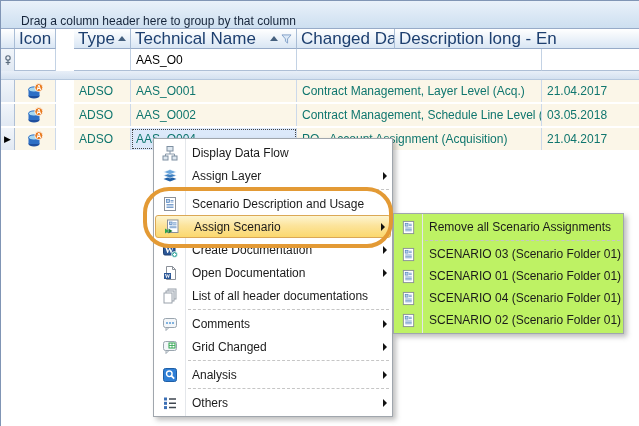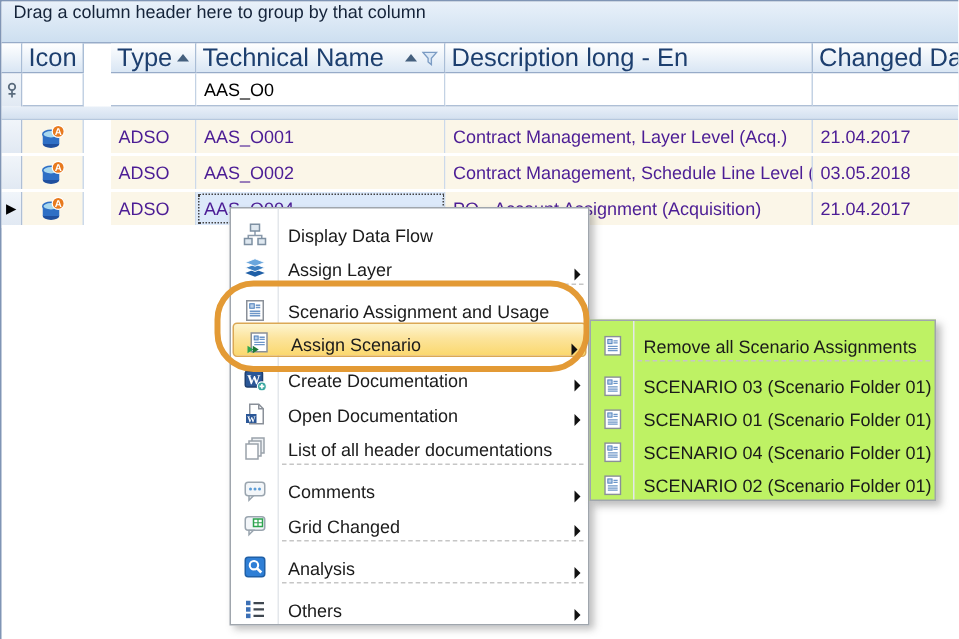--- a/index.html
+++ b/index.html
@@ -2,22 +2,22 @@
 <html><head>
 <meta charset="utf-8">
 <style>
   html,body{margin:0;padding:0;}
   body{font-family:"Liberation Sans", sans-serif; background:#fff;}
   .screen{position:relative;width:639px;height:426px;background:#fff;overflow:hidden;
           border-top:1px solid #8095b5;border-left:1px solid #8095b5;box-sizing:border-box;}
 
   
   .group-panel{height:27px;background:linear-gradient(#e9f1fa,#cddff0);
-    border-bottom:1px solid #97abc8;display:flex;align-items:flex-start;
-    font-size:12px;color:#15243a;padding-left:8px;}
+    border-bottom:1px solid #97abc8;display:flex;align-items:flex-end;
+    font-size:12px;color:#15243a;padding-left:20px;}
   .row{display:flex;width:100%;}
   .cell{box-sizing:border-box;overflow:hidden;white-space:nowrap;}
   .c-ind{width:14px;flex:none;}
   .c-icon{width:41px;flex:none;}
   .c-type{width:57px;flex:none;margin-left:18px;}
   .c-tech{width:166px;flex:none;}
   .c-desc{width:245px;flex:none;}
   .c-date{width:98px;flex:none;}
   .c-last{flex:1;}
 
@@ -31,32 +31,32 @@
 
   .filter-row{height:22px;}
   .filter-cell{background:#fff;border-right:1px solid #c3d2e4;border-bottom:1px solid #aebfd6;
     font-size:12px;color:#000;display:flex;align-items:center;padding:0 5px;}
   .ind-cell{background:linear-gradient(#f1f5fa,#e1e9f3);border-right:1px solid #aebfd6;
     display:flex;align-items:center;justify-content:center;}
 
   .band-row{height:8px;background:linear-gradient(#e8eff8,#d4e1f0);border-bottom:1px solid #b6c8de;}
 
   .data-row{height:22px;border-bottom:2px solid #ffffff;}
-  .data-cell{background:#fbf6e8;border-right:1px solid #ccd9ea;font-size:12px;color:#4c1d95;
+  .data-cell{background:#fbf6e8;border-right:1px solid #ccd9ea;font-size:12px;color:#0f766e;
     display:flex;align-items:center;padding:0 5px;}
   .data-cell.icon-c{justify-content:center;padding:0;}
   .sel-cell{background:#dce9fa;outline:1px dotted #444;outline-offset:-2px;}
   .cur-arrow{font-size:9px;color:#000;line-height:1;}
 
   
   .menu{position:absolute;left:152px;top:137px;width:240px;background:#fff;
     border:1px solid #a0a6ad;box-shadow:3px 3px 5px rgba(70,70,70,.35);
     padding:2px 0;z-index:20;box-sizing:border-box;}
   .menu::before{content:"";position:absolute;left:31px;top:0;bottom:0;width:1px;background:#e4e7eb;}
-  .menu-item{position:relative;height:23px;display:flex;align-items:flex-end;z-index:1;}
+  .menu-item{position:relative;height:23px;display:flex;align-items:center;z-index:1;}
   .mi-icon{width:31px;flex:none;display:flex;align-items:center;justify-content:center;}
   .mi-label{flex:1;font-size:12px;color:#1b1b1b;padding-left:7px;white-space:nowrap;}
   .mi-arrow{width:14px;flex:none;display:flex;align-items:center;justify-content:center;}
   .mi-arrow i{width:0;height:0;border-top:4px solid transparent;border-bottom:4px solid transparent;
     border-left:4px solid #111;display:block;}
   .menu-sep{height:5px;position:relative;z-index:1;}
   .menu-sep::after{content:"";position:absolute;left:34px;right:3px;top:2px;
     border-top:1px dashed #c6c6c6;}
   .menu-item.highlighted{margin:0 1px;border:1px solid #dba855;border-radius:3px;
     background:linear-gradient(#fdf5d0,#fce49c 45%,#fbd86e);height:21px;}
@@ -96,25 +96,25 @@
     </div>
     <div class="cell c-tech header-cell">
       <span>Technical Name</span>
       <span class="hdr-right">
         <span class="sort-asc"></span>
         <svg width="11" height="10" viewBox="0 0 12 11">
           <path d="M1 1h10L7.2 5.4V10L4.8 8V5.4Z" fill="#dce9f7" stroke="#7c9cc4"></path>
         </svg>
       </span>
     </div>
+    <div class="cell c-date header-cell">
+      <span>Changed Date</span>
+    </div>
     <div class="cell c-desc header-cell">
       <span>Description long - En</span>
-    </div>
-    <div class="cell c-date header-cell">
-      <span>Changed Date</span>
     </div>
     <div class="cell c-last header-cell" style="border-right:none;">
       <span>La</span>
     </div>
   </div>
 
   <div class="row filter-row">
     <div class="cell c-ind ind-cell">
       <svg width="10" height="12" viewBox="0 0 12 14">
         <circle cx="6" cy="4.5" r="2.6" fill="none" stroke="#5a6b7d" stroke-width="1.4"></circle>
@@ -221,21 +221,21 @@
     <div class="menu-sep"></div>
 
     <div class="menu-item">
       <span class="mi-icon">
         <svg width="16" height="16" viewBox="0 0 16 16">
           <rect x="2.5" y="1.5" width="11" height="13" fill="#fff" stroke="#8a9099"></rect>
           <rect x="4.5" y="3.5" width="3" height="3" fill="#b9cfe8" stroke="#4f81bd" stroke-width="0.7"></rect>
           <path d="M8.5 4.5h3M8.5 6h3M4.5 8.5h7M4.5 10h7M4.5 11.5h7" stroke="#6d96c8" stroke-width="0.9"></path>
         </svg>
       </span>
-      <span class="mi-label">Scenario Assignment and Usage</span>
+      <span class="mi-label">Scenario Description and Usage</span>
     </div>
 
     <div class="menu-item highlighted">
       <span class="mi-icon">
         <svg width="16" height="16" viewBox="0 0 16 16">
           <rect x="3.5" y="1" width="10.5" height="12.5" fill="#fff" stroke="#8a9099"></rect>
           <rect x="5.5" y="3" width="2.6" height="2.6" fill="#b9cfe8" stroke="#4f81bd" stroke-width="0.7"></rect>
           <path d="M9 3.8h3.5M9 5.2h3.5M5.5 7.2h7M5.5 8.7h7" stroke="#6d96c8" stroke-width="0.9"></path>
           <path d="M1 9.5 5 12 1 14.5Z" fill="#2ea44f"></path>
           <path d="M4.5 9.5 8.5 12 4.5 14.5Z" fill="#1f7a38"></path>

